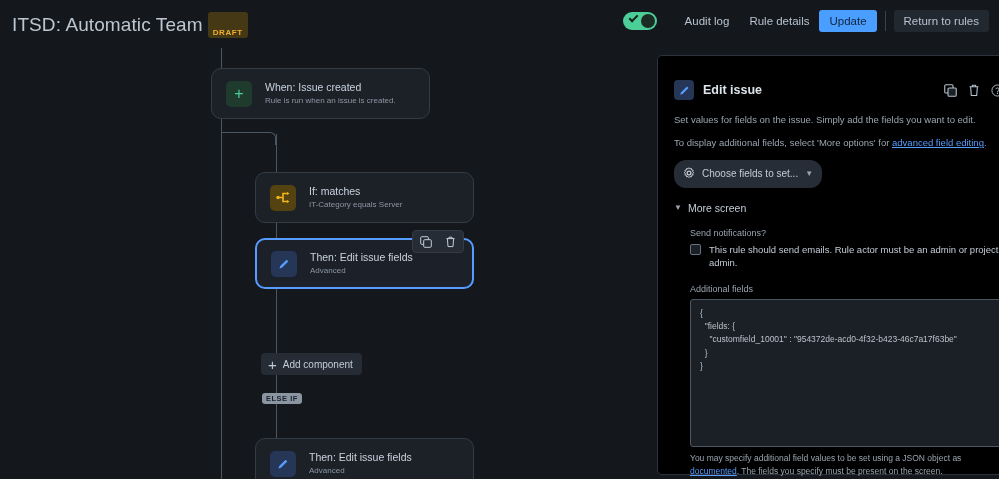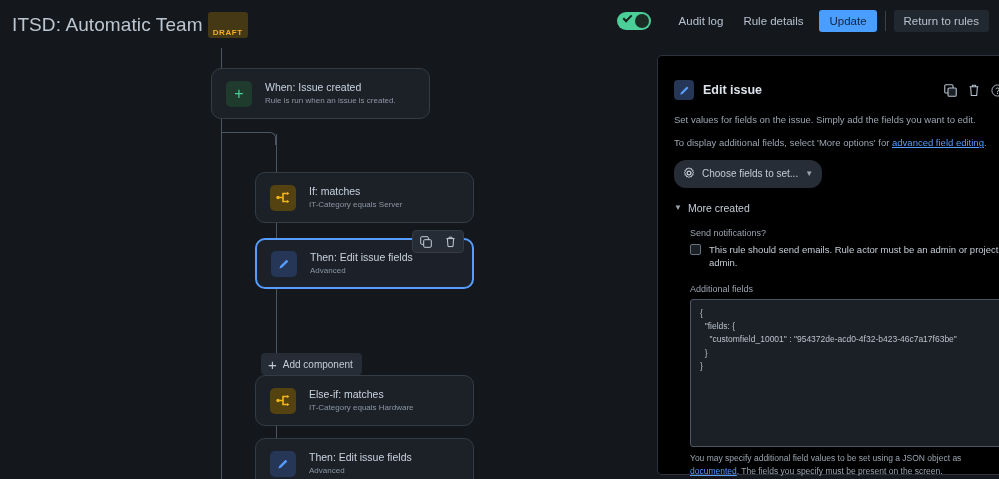--- a/index.html
+++ b/index.html
@@ -38,21 +38,21 @@
   }
   .toggle .knob {
     position: absolute; right: 2px; top: 2px; width: 14px; height: 14px;
     border-radius: 50%; background: #1c2b24;
   }
   .hbtn {
     font-size: 11.5px; color: #b6c2cf; background: transparent; border: none;
     padding: 5px 10px; border-radius: 3px; cursor: pointer; white-space: nowrap;
     font-family: "Liberation Sans", sans-serif;
   }
-  .hbtn.primary { background: #4a9eff; color: #10243c; font-weight: normal; margin-left: 6px; }
+  .hbtn.primary { background: #4a9eff; color: #10243c; font-weight: normal; }
   .hsep { width: 1px; height: 20px; background: #38414c; margin: 0 8px; }
   .hbtn.subtle { background: #222830; color: #b6c2cf; }
 
   
   .canvas { position: absolute; left: 0; top: 48px; width: 656px; height: 431px; overflow: hidden; }
   .conn { position: absolute; background: #4c5662; }
   .trunk { left: 221px; top: 0; width: 1px; height: 431px; }
   .branch-h { left: 221px; top: 84px; width: 55px; height: 1px; }
   .branch-v { left: 276px; top: 84px; width: 1px; height: 347px; }
   .corner {
@@ -230,34 +230,20 @@
       </span>
     </div>
 
     <div class="add-component">
       <span class="plus">+</span>
       <span class="lbl">Add component</span>
     </div>
 
     <div class="badge-chip chip-elseif">ELSE IF</div>
 
-    <div class="node cond2">
-      <div class="node-icon ic-yellow">
-        <svg width="15" height="13" viewBox="0 0 15 13">
-          <path d="M2 6.5 H7 M7 6.5 V2.5 H12 M7 6.5 V10.5 H12" stroke="#f2b51c" stroke-width="1.6" fill="none" stroke-linecap="round"></path>
-          <circle cx="2" cy="6.5" r="1.7" fill="#f2b51c"></circle>
-          <path d="M11 1 L13.3 2.5 L11 4 Z" fill="#f2b51c"></path>
-          <path d="M11 9 L13.3 10.5 L11 12 Z" fill="#f2b51c"></path>
-        </svg>
-      </div>
-      <div class="node-text">
-        <span class="node-title">Else-if: matches</span>
-        <span class="node-sub">IT-Category equals Hardware</span>
-      </div>
-    </div>
 
     <div class="node act2">
       <div class="node-icon ic-blue">
         <svg width="14" height="14" viewBox="0 0 14 14">
           <path d="M2.5 11.5 L3.2 9.1 L9.6 2.7 L11.3 4.4 L4.9 10.8 Z" fill="#579dff"></path>
         </svg>
       </div>
       <div class="node-text">
         <span class="node-title">Then: Edit issue fields</span>
         <span class="node-sub">Advanced</span>
@@ -304,21 +290,21 @@
           <circle cx="7" cy="7" r="2.2" fill="none" stroke="#c3ccd6" stroke-width="1.5"></circle>
           <path d="M7 0.8 L8.1 2.2 L9.8 1.7 L10.1 3.5 L11.9 3.9 L11.2 5.5 L12.6 6.6 L11.2 7.7 L11.9 9.3 L10.1 9.7 L9.8 11.5 L8.1 11 L7 12.4 L5.9 11 L4.2 11.5 L3.9 9.7 L2.1 9.3 L2.8 7.7 L1.4 6.6 L2.8 5.5 L2.1 3.9 L3.9 3.5 L4.2 1.7 L5.9 2.2 Z" fill="none" stroke="#c3ccd6" stroke-width="1.1" stroke-linejoin="round"></path>
         </svg>
       </span>
       <span class="lbl">Choose fields to set...</span>
       <span class="chev">▼</span>
     </div>
 
     <div class="more-options">
       <span class="tri">▼</span>
-      <span class="lbl">More created</span>
+      <span class="lbl">More screen</span>
     </div>
 
     <div class="indent">
       <div class="field-label">Send notifications?</div>
       <div class="check-row">
         <span class="cbox"></span>
         <span class="check-txt">This rule should send emails. Rule actor must be an admin or project admin.</span>
       </div>
       <div class="field-label">Additional fields</div>
       <div class="textarea">{

